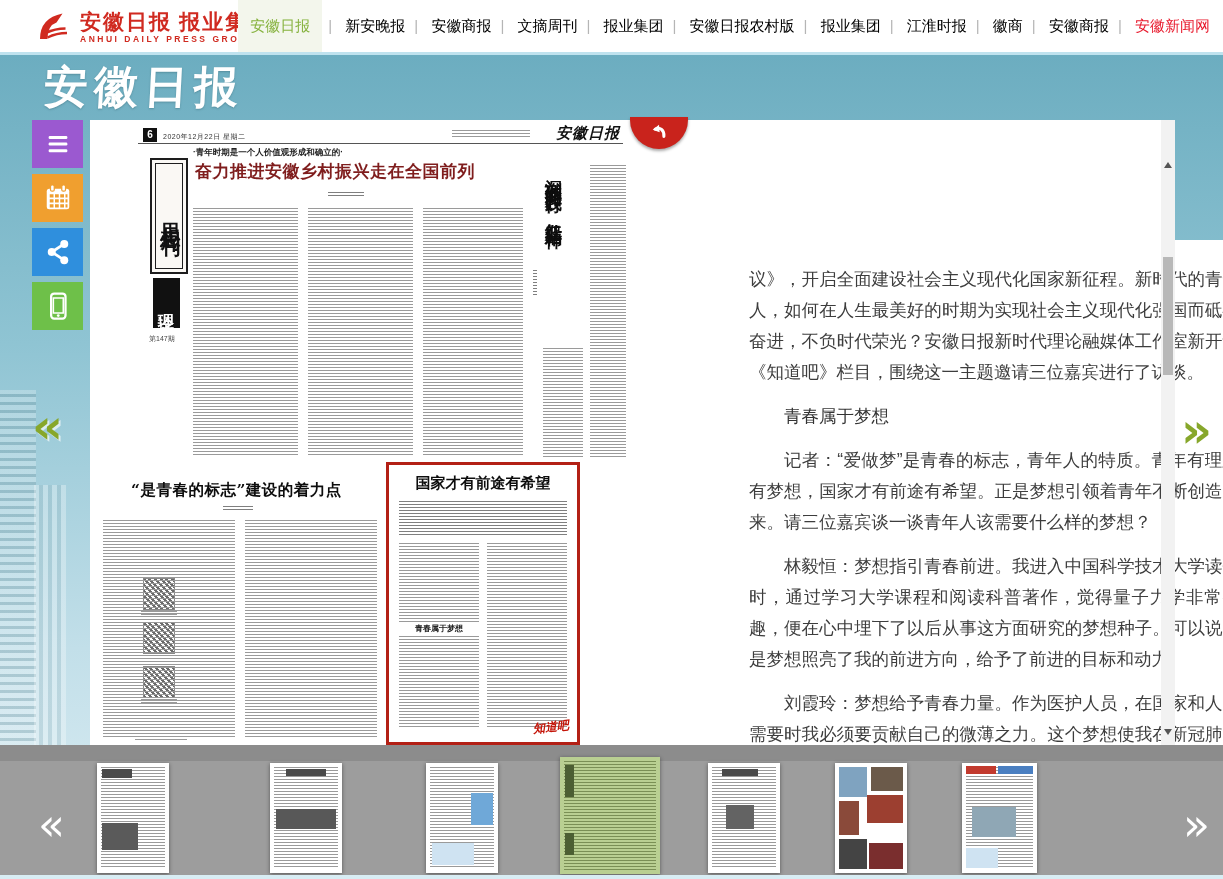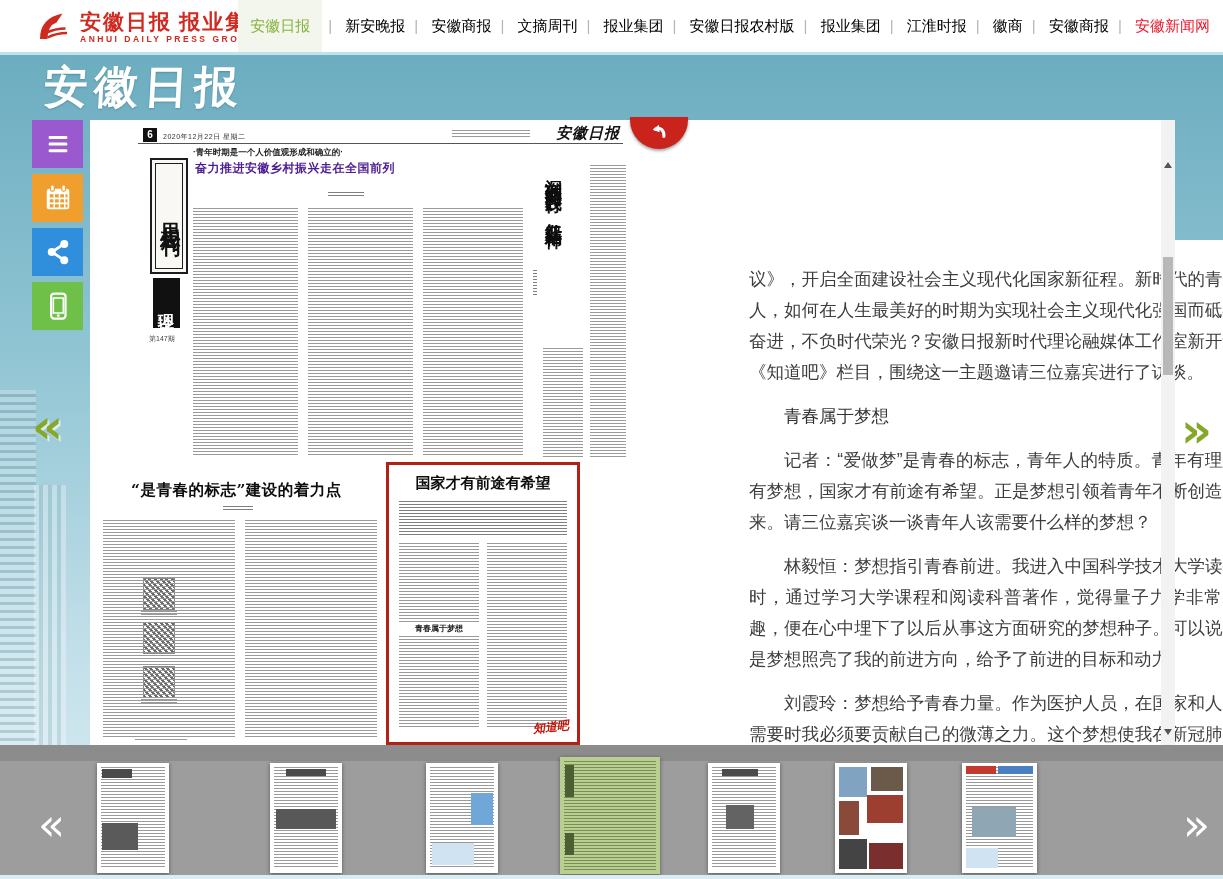--- a/index.html
+++ b/index.html
@@ -55,21 +55,21 @@
   #pg-num{position:absolute;left:50px;top:8px;width:14px;height:14px;background:#111;color:#fff;font-size:10px;font-weight:bold;text-align:center;line-height:14px;}
   #pg-date{position:absolute;left:70px;top:12px;font-size:7px;color:#333;letter-spacing:.5px;}
   #pg-logo{position:absolute;right:10px;top:4px;font-family:"DejaVu Serif","Liberation Serif",serif;font-weight:bold;font-style:italic;font-size:15px;color:#111;letter-spacing:1px;}
   #pg-logo-side{position:absolute;right:100px;top:10px;width:78px;height:8px;}
   #banner-sixiang{position:absolute;left:57px;top:38px;width:34px;height:112px;border:2px solid #1d1d1d;outline:1px solid #1d1d1d;outline-offset:-6px;background:#faf8f4;writing-mode:vertical-rl;text-orientation:upright;font-family:"DejaVu Serif","Liberation Serif",serif;font-weight:bold;font-size:20px;letter-spacing:5px;color:#111;text-align:center;line-height:30px;}
   #banner-lilun{position:absolute;left:60px;top:158px;width:27px;height:50px;background:#111;color:#fff;writing-mode:vertical-rl;text-orientation:upright;font-family:"DejaVu Serif","Liberation Serif",serif;font-weight:bold;font-size:16px;letter-spacing:3px;text-align:center;line-height:27px;}
   #issue-no{position:absolute;left:56px;top:214px;font-size:7px;color:#444;}
   .qr{position:absolute;left:50px;width:30px;height:30px;border:1px solid #888;background:repeating-linear-gradient(45deg,#6a6a6a 0 2px,#fff 2px 4px);}
   .qr-cap{position:absolute;left:48px;width:36px;height:4px;}
   #eyebrow{position:absolute;left:100px;top:27px;font-size:8.5px;font-weight:bold;color:#222;}
-  #headline{position:absolute;left:102px;top:40px;width:300px;font-family:"DejaVu Serif","Liberation Serif",serif;font-weight:bold;font-size:12px;color:#4c1d95;letter-spacing:.5px;white-space:nowrap;cursor:pointer;}
+  #headline{position:absolute;left:102px;top:40px;width:300px;font-family:"DejaVu Serif","Liberation Serif",serif;font-weight:bold;font-size:17px;color:#7f1d1d;letter-spacing:.5px;white-space:nowrap;cursor:pointer;}
   #byline{position:absolute;left:235px;top:72px;width:36px;height:5px;}
   .colA{position:absolute;top:88px;width:105px;height:248px;}
   #vert-head{position:absolute;left:450px;top:45px;height:175px;writing-mode:vertical-rl;text-orientation:upright;font-family:"DejaVu Serif","Liberation Serif",serif;font-weight:bold;font-size:17px;letter-spacing:3px;color:#0d0d0d;cursor:pointer;}
   #vert-by{position:absolute;left:440px;top:150px;width:4px;height:26px;}
   #col-r1{position:absolute;left:497px;top:45px;width:36px;height:292px;}
   #col-r2{position:absolute;left:450px;top:228px;width:40px;height:110px;}
   #bl-title{position:absolute;left:38px;top:360px;font-family:"DejaVu Serif","Liberation Serif",serif;font-weight:bold;font-size:15.5px;color:#0d0d0d;letter-spacing:.5px;cursor:pointer;}
   #bl-by{position:absolute;left:130px;top:386px;width:30px;height:5px;}
   .colB{position:absolute;top:400px;width:132px;height:218px;}
   #redbox{position:absolute;left:293px;top:342px;width:188px;height:277px;border:3px solid #b32015;background:#fff;cursor:pointer;}

